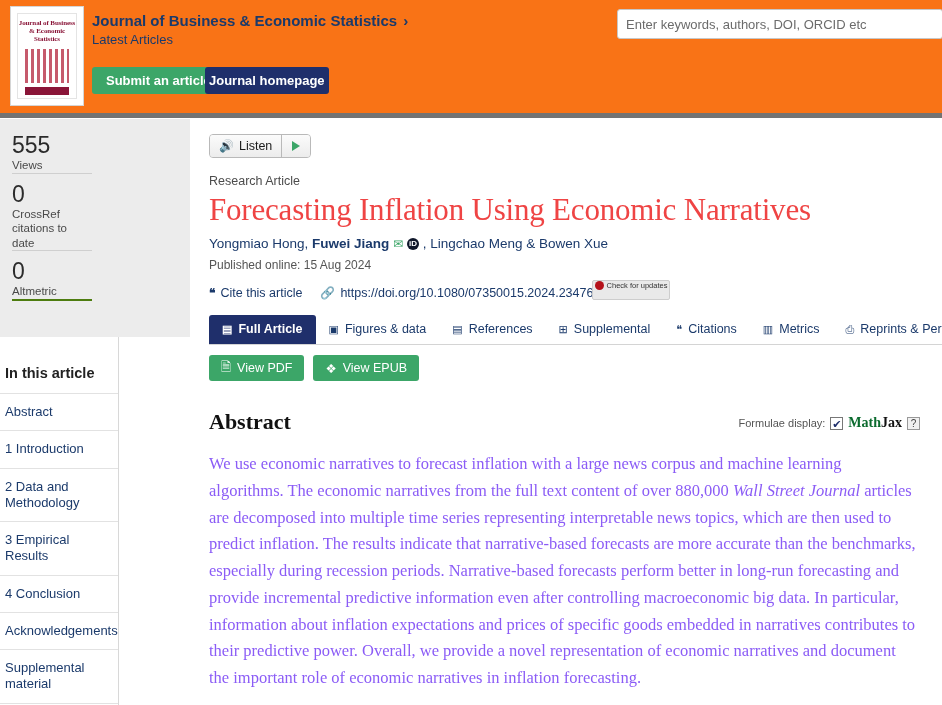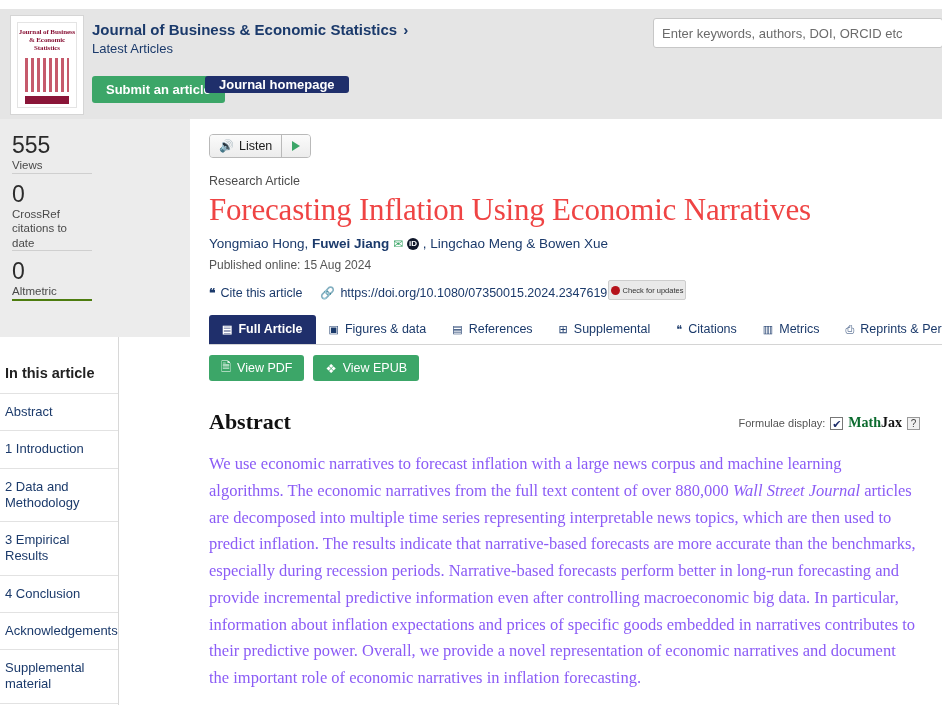--- a/index.html
+++ b/index.html
@@ -12,23 +12,22 @@
     color: #333;
     background: #fff;
     overflow: hidden;
     position: relative;
   }
 
   
   .header {
     position: relative;
     height: 118px;
-    background: #e5e5e5;
-    border-bottom: 1px solid #737373;
-    margin-top: 9px;
+    background: #f97316;
+    border-bottom: 5px solid #737373;
   }
   .journal-cover {
     position: absolute;
     left: 10px; top: 6px;
     width: 74px; height: 100px;
     background: #fff;
     border: 1px solid #d5d5d5;
     display: flex; align-items: center; justify-content: center;
   }
   .cover-inner {
@@ -87,31 +86,31 @@
     font-weight: bold;
     border-radius: 3px;
     cursor: pointer;
   }
   .btn-homepage {
     position: absolute;
     left: 205px; top: 67px;
     background: #1f2f6b;
     color: #fff;
     border: none;
-    height: 17px;
-    padding: 0 14px;
+    height: 27px;
+    padding: 0 4px;
     font-size: 13px;
     font-weight: bold;
     border-radius: 3px;
     cursor: pointer;
   }
   .search-box {
     position: absolute;
     right: -1px; top: 9px;
-    width: 290px; height: 30px;
+    width: 326px; height: 30px;
     background: #fff;
     border: 1px solid #c7c7c7;
     border-radius: 3px;
     padding: 0 8px;
     font-size: 13px;
     color: #555;
     font-family: "Liberation Sans", sans-serif;
   }
   .search-box::placeholder { color: #6b6b6b; }
 
@@ -258,23 +257,22 @@
   .link-ico { color: #1b3a6b; font-size: 12px; }
   .crossmark {
     position: absolute;
     left: 383px; top: -6px;
     width: 78px; height: 20px;
     background: #e9e9e9;
     border: 1px solid #cdcdcd;
     border-radius: 2px;
     font-size: 7.5px;
     color: #333;
-    display: flex; align-items: center; justify-content: center;
+    display: flex; align-items: flex-start; justify-content: center;
     gap: 3px;
-    margin-left: 16px;
   }
   .cm-dot {
     width: 9px; height: 9px; border-radius: 50%;
     background: #b5121b;
   }
 
   
   .tabs {
     margin-top: 16px;
     display: flex;

